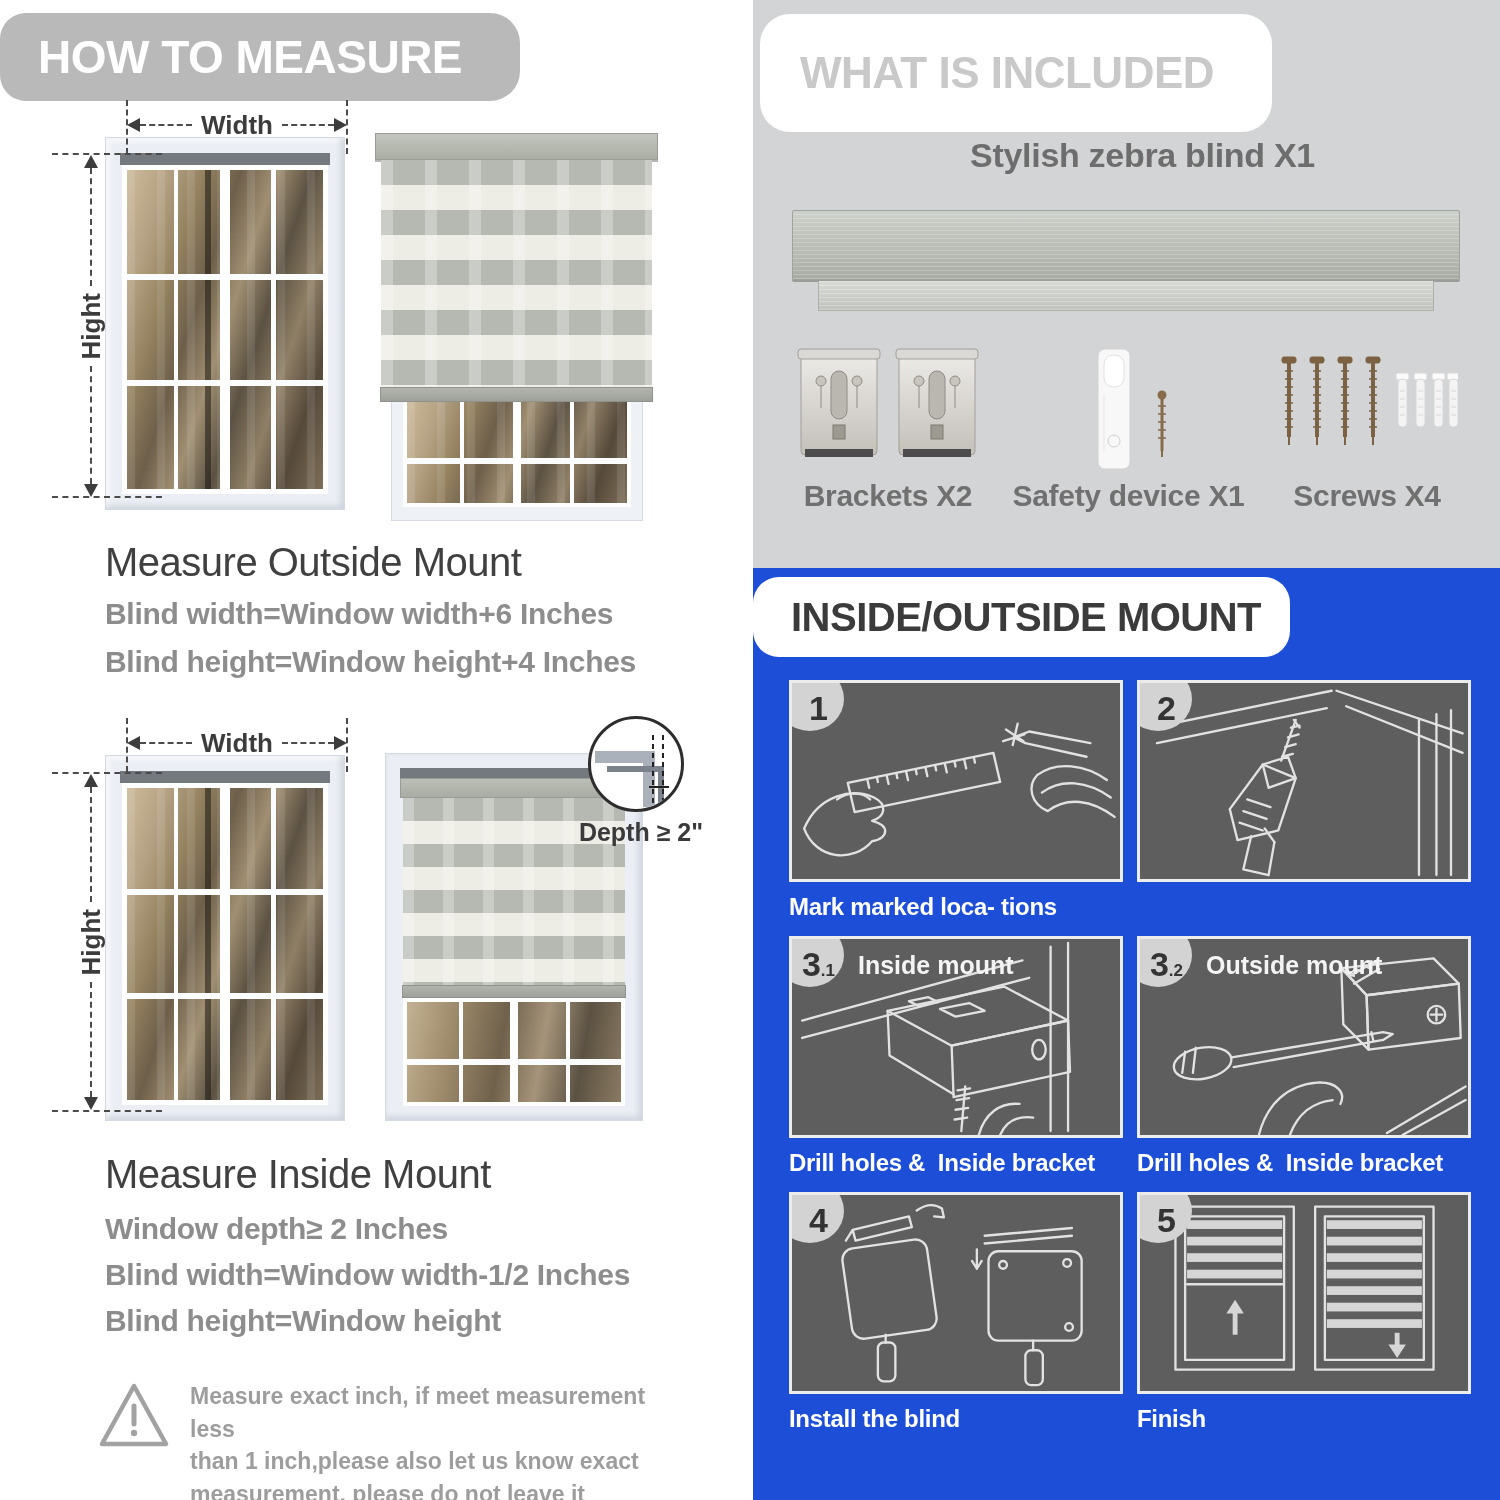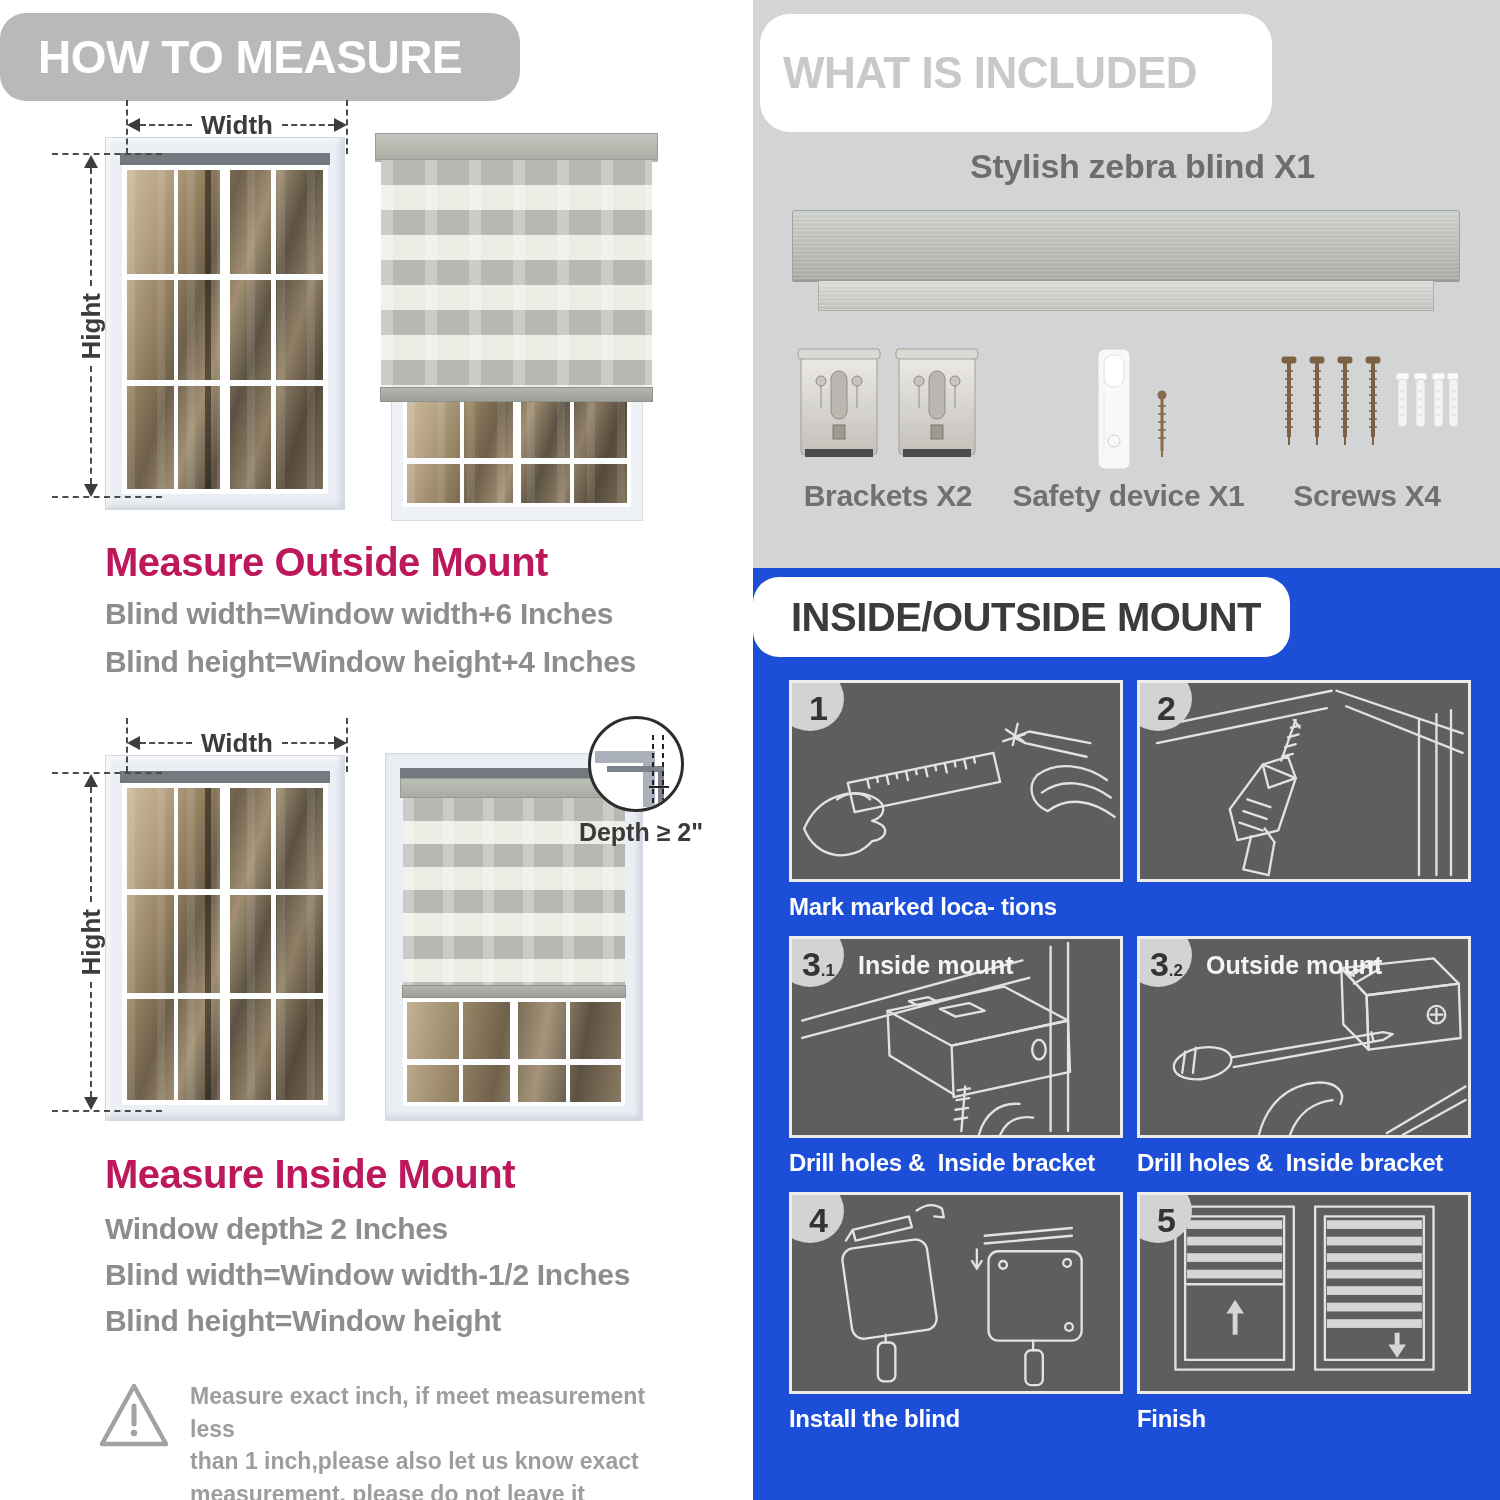--- a/index.html
+++ b/index.html
@@ -5,21 +5,21 @@
   html,body{margin:0;padding:0;background:#ffffff;}
   #root{position:relative;width:1500px;height:1500px;overflow:hidden;background:#ffffff;
         font-family:"Liberation Sans",sans-serif;}
   [data-name]{box-sizing:border-box;}
 
   
   .ribbon-left{position:absolute;left:0;top:13px;width:520px;height:88px;background:#b9b9b9;
     border-radius:30px;border-top-left-radius:26px;border-bottom-left-radius:26px;
     line-height:88px;padding-left:38px;font-size:46px;font-weight:bold;color:#ffffff;letter-spacing:-.5px;}
 
-  .title{position:absolute;font-size:40px;font-weight:bold;color:#be185d;letter-spacing:-.5px;}
+  .title{position:absolute;font-size:40px;font-weight:normal;color:#404040;letter-spacing:-.5px;}
   .formula{position:absolute;font-size:30px;font-weight:bold;color:#8d8d8d;letter-spacing:-.3px;}
 
   
   .window{position:absolute;background:#ebeef4;border:1px solid #d4dae4;
     box-shadow:inset -3px -3px 6px rgba(150,160,178,.35), inset 3px 3px 5px rgba(255,255,255,.8);}
   .recess{position:absolute;left:14px;right:14px;top:15px;height:12px;background:#74797f;}
   .glass{position:absolute;left:16px;right:16px;top:27px;bottom:15px;border:5px solid #ffffff;overflow:hidden;
     background:
       repeating-linear-gradient(90deg, rgba(255,255,255,.10) 0 8px, rgba(255,255,255,0) 8px 30px),
       linear-gradient(108deg,#cdbb9b 0%,#b4a183 14%,#93815f 26%,#6e5f4b 38%,#a08f72 50%,#5c5243 62%,#8f7f66 74%,#55493a 86%,#7d6e58 100%);}
@@ -87,22 +87,22 @@
      border:3px solid #2d2d2d;background:#ffffff;overflow:hidden;}
   .depth-label{position:absolute;left:576px;top:818px;width:130px;text-align:center;
      font-size:25px;font-weight:bold;color:#3a3a3a;}
 
   .warning-text{position:absolute;left:190px;top:1380px;width:480px;font-size:23px;font-weight:bold;
      color:#9d9d9d;line-height:1.42;white-space:pre-line;}
 
   
   .included-panel{position:absolute;left:753px;top:0;width:747px;height:568px;background:#d3d4d6;}
   .ribbon-included{position:absolute;left:7px;top:14px;width:512px;height:118px;background:#ffffff;
-     border-radius:30px;line-height:118px;padding-left:23px;font-size:44px;font-weight:bold;color:#c9c9c9;letter-spacing:-.5px;}
-  .product-label{position:absolute;left:0;top:147px;width:100%;text-align:center;
+     border-radius:30px;line-height:118px;padding-left:40px;font-size:44px;font-weight:bold;color:#c9c9c9;letter-spacing:-.5px;}
+  .product-label{position:absolute;left:0;top:136px;width:100%;text-align:center;
      font-size:34px;font-weight:bold;color:#6d6d6d;letter-spacing:-.3px;padding-left:32px;}
   .blindbar{position:absolute;left:39px;top:210px;width:668px;height:70px;border:1px solid #9fa39b;border-radius:2px;
      background:
        repeating-linear-gradient(0deg, rgba(255,255,255,.22) 0 1px, rgba(255,255,255,0) 1px 4px),
        linear-gradient(180deg,#ccd0ca,#b7bbb3 60%,#a8aca4);
      box-shadow:0 2px 0 rgba(96,100,92,.5);}
   .blindbar-lower{position:absolute;left:65px;top:281px;width:616px;height:30px;border:1px solid #adb0a8;border-top:none;
      background:
        repeating-linear-gradient(0deg, rgba(255,255,255,.25) 0 1px, rgba(255,255,255,0) 1px 4px),
        linear-gradient(180deg,#d8dbd5,#c0c3bd);}

